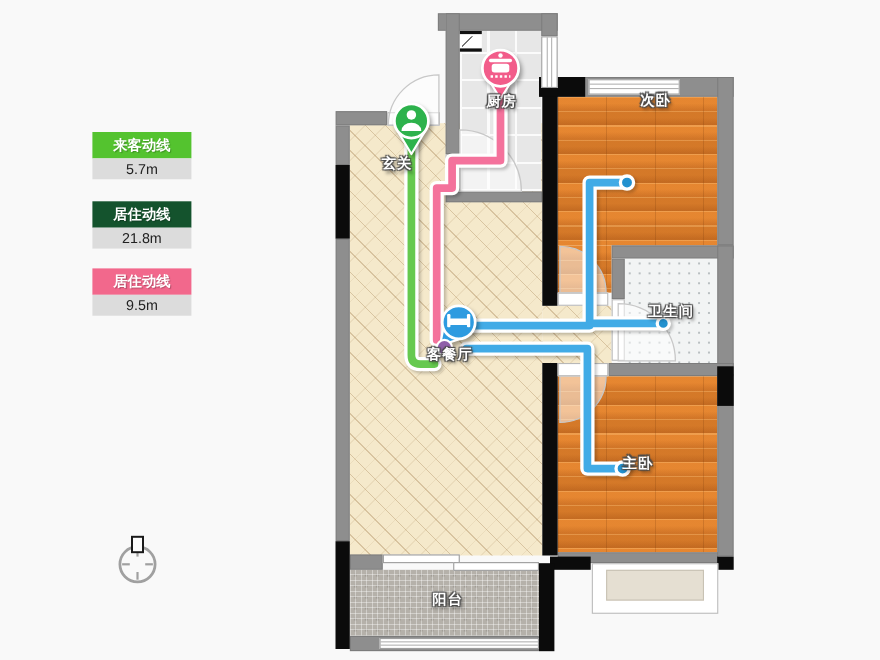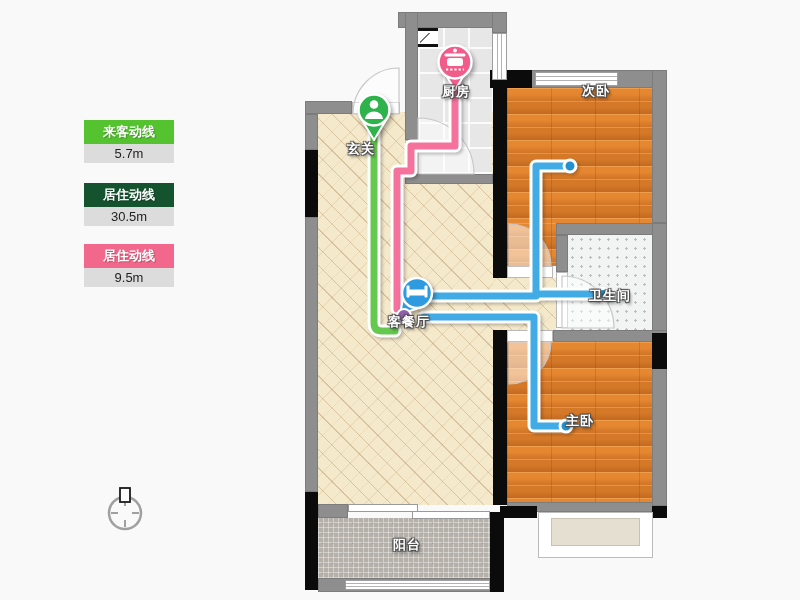--- a/index.html
+++ b/index.html
@@ -182,29 +182,29 @@
       <line x1="111" y1="513" x2="118" y2="513"></line>
       <line x1="132" y1="513" x2="139" y2="513"></line>
     </g>
     <rect x="120" y="488" width="10" height="14" fill="#fdfdfd" stroke="#1a1a1a" stroke-width="1.8"></rect>
   </g>
 </svg>
 
 <span class="room-label" style="left:361px;top:149px">玄关</span>
 <span class="room-label" style="left:456px;top:92px">厨房</span>
 <span class="room-label" style="left:596px;top:91px">次卧</span>
-<span class="room-label" style="left:610px;top:296px">卫生间</span>
+<span class="room-label" style="left:610px;top:283px">卫生间</span>
 <span class="room-label" style="left:409px;top:322px">客餐厅</span>
 <span class="room-label" style="left:580px;top:421px">主卧</span>
 <span class="room-label" style="left:407px;top:545px">阳台</span>
 
 <div class="legend-group" style="top:120px">
   <div class="legend-chip c-green">来客动线</div>
   <div class="legend-val">5.7m</div>
 </div>
 <div class="legend-group" style="top:183px">
   <div class="legend-chip c-blue">居住动线</div>
-  <div class="legend-val">30.5m</div>
+  <div class="legend-val">21.8m</div>
 </div>
 <div class="legend-group" style="top:244px">
   <div class="legend-chip c-pink">居住动线</div>
   <div class="legend-val">9.5m</div>
 </div>
 
 </body></html>

